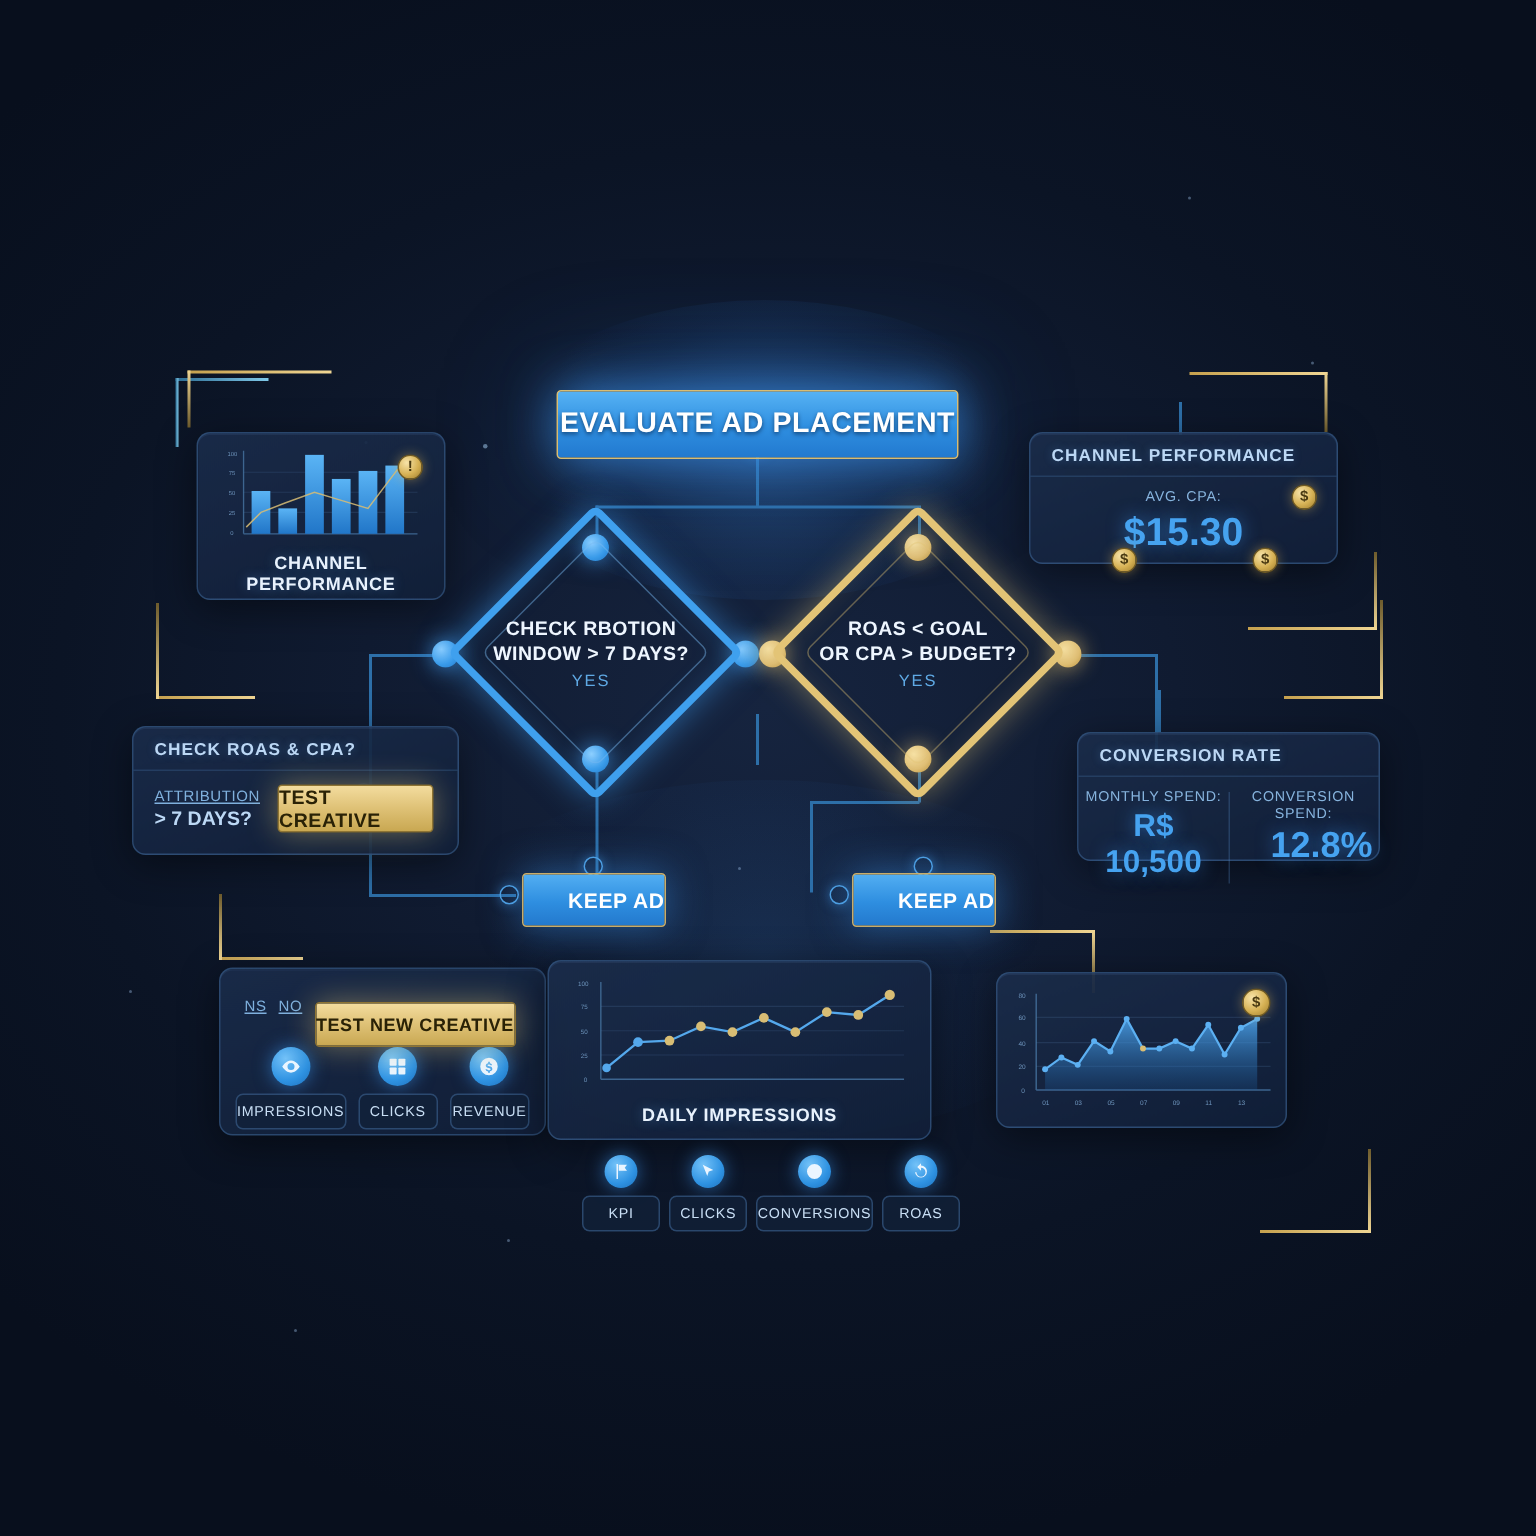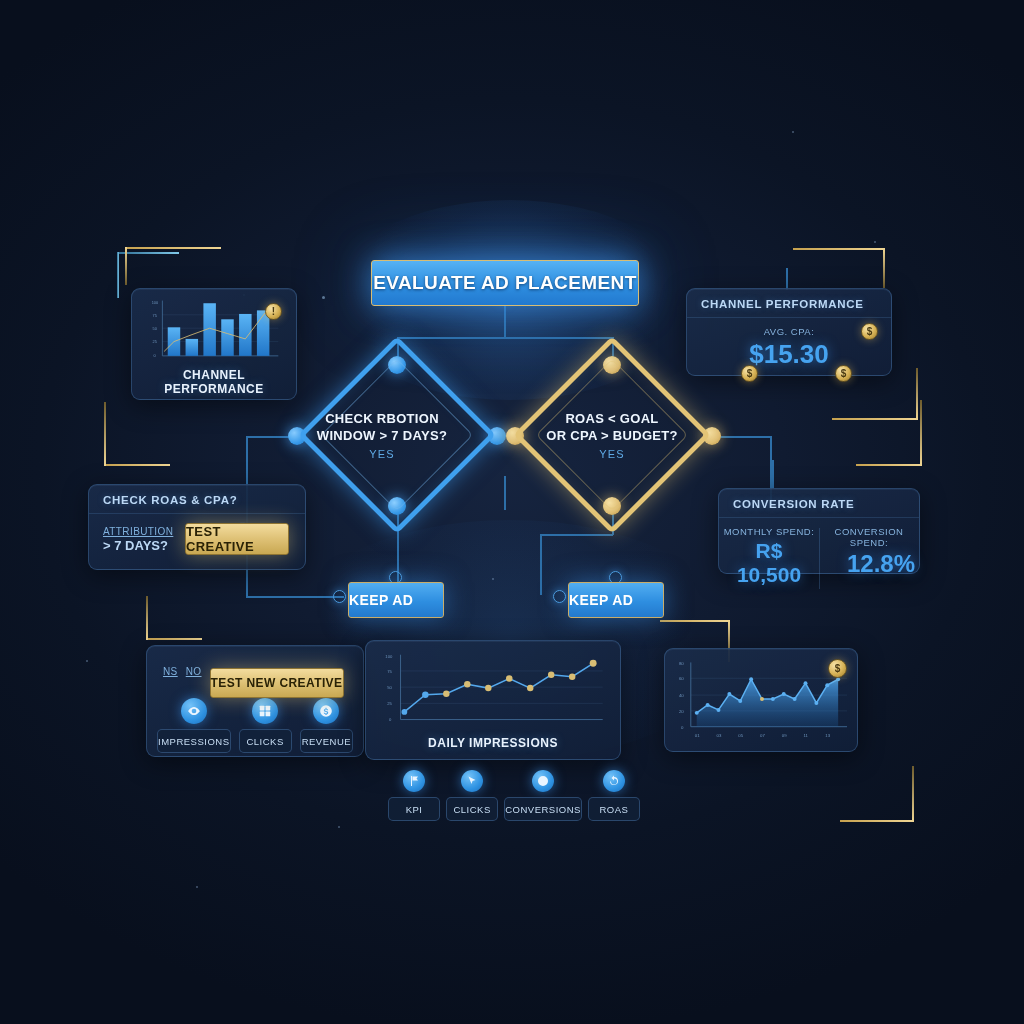--- a/index.html
+++ b/index.html
@@ -123,21 +123,21 @@
     box-shadow:0 0 8px rgba(70,160,245,.5);
   }
 
   
   .wire { position:absolute; background:#2d6fa8; }
   .wire.h { height:1.6px; }
   .wire.v { width:1.6px; }
 
   
   .btn {
-    position:absolute; display:flex; align-items:center; justify-content:flex-start;
+    position:absolute; display:flex; align-items:center; justify-content:flex-end;
     border-radius:3px; font-weight:700; letter-spacing:.4px;
   }
   .btn-blue {
     background:linear-gradient(180deg,#52aef2 0%,#2e8ee0 55%,#2379cd 100%);
     border:1.5px solid #c9ad69; color:#fff; font-size:14px;
     box-shadow:0 0 26px rgba(60,150,240,.5);
   }
   .btn-gold {
     background:linear-gradient(180deg,#f3dc9e 0%,#dfc277 48%,#c9a852 100%);
     border:1px solid #8e7433; color:#2a2206; font-size:13px;
@@ -261,21 +261,21 @@
   <div class="ring" style="left:236px;top:522px;"></div>
 
   <div class="banner">
     <span>EVALUATE AD PLACEMENT</span>
   </div>
 
   <div class="diamond dia-blue" style="left:327px;top:365px;width:140px;height:140px;">
     <div class="shape"></div>
     <div class="shape inner"></div>
   </div>
-  <div class="dia-text" style="left:302px;top:370px;width:160px;height:130px;">
+  <div class="dia-text" style="left:314px;top:370px;width:160px;height:130px;">
     <div class="l">CHECK RBOTION</div>
     <div class="l">WINDOW &gt; 7 DAYS?</div>
     <div class="dia-yes">YES</div>
   </div>
 
   <div class="diamond dia-gold" style="left:542px;top:365px;width:140px;height:140px;">
     <div class="shape"></div>
     <div class="shape inner"></div>
   </div>
   <div class="dia-text" style="left:527px;top:370px;width:170px;height:130px;">

